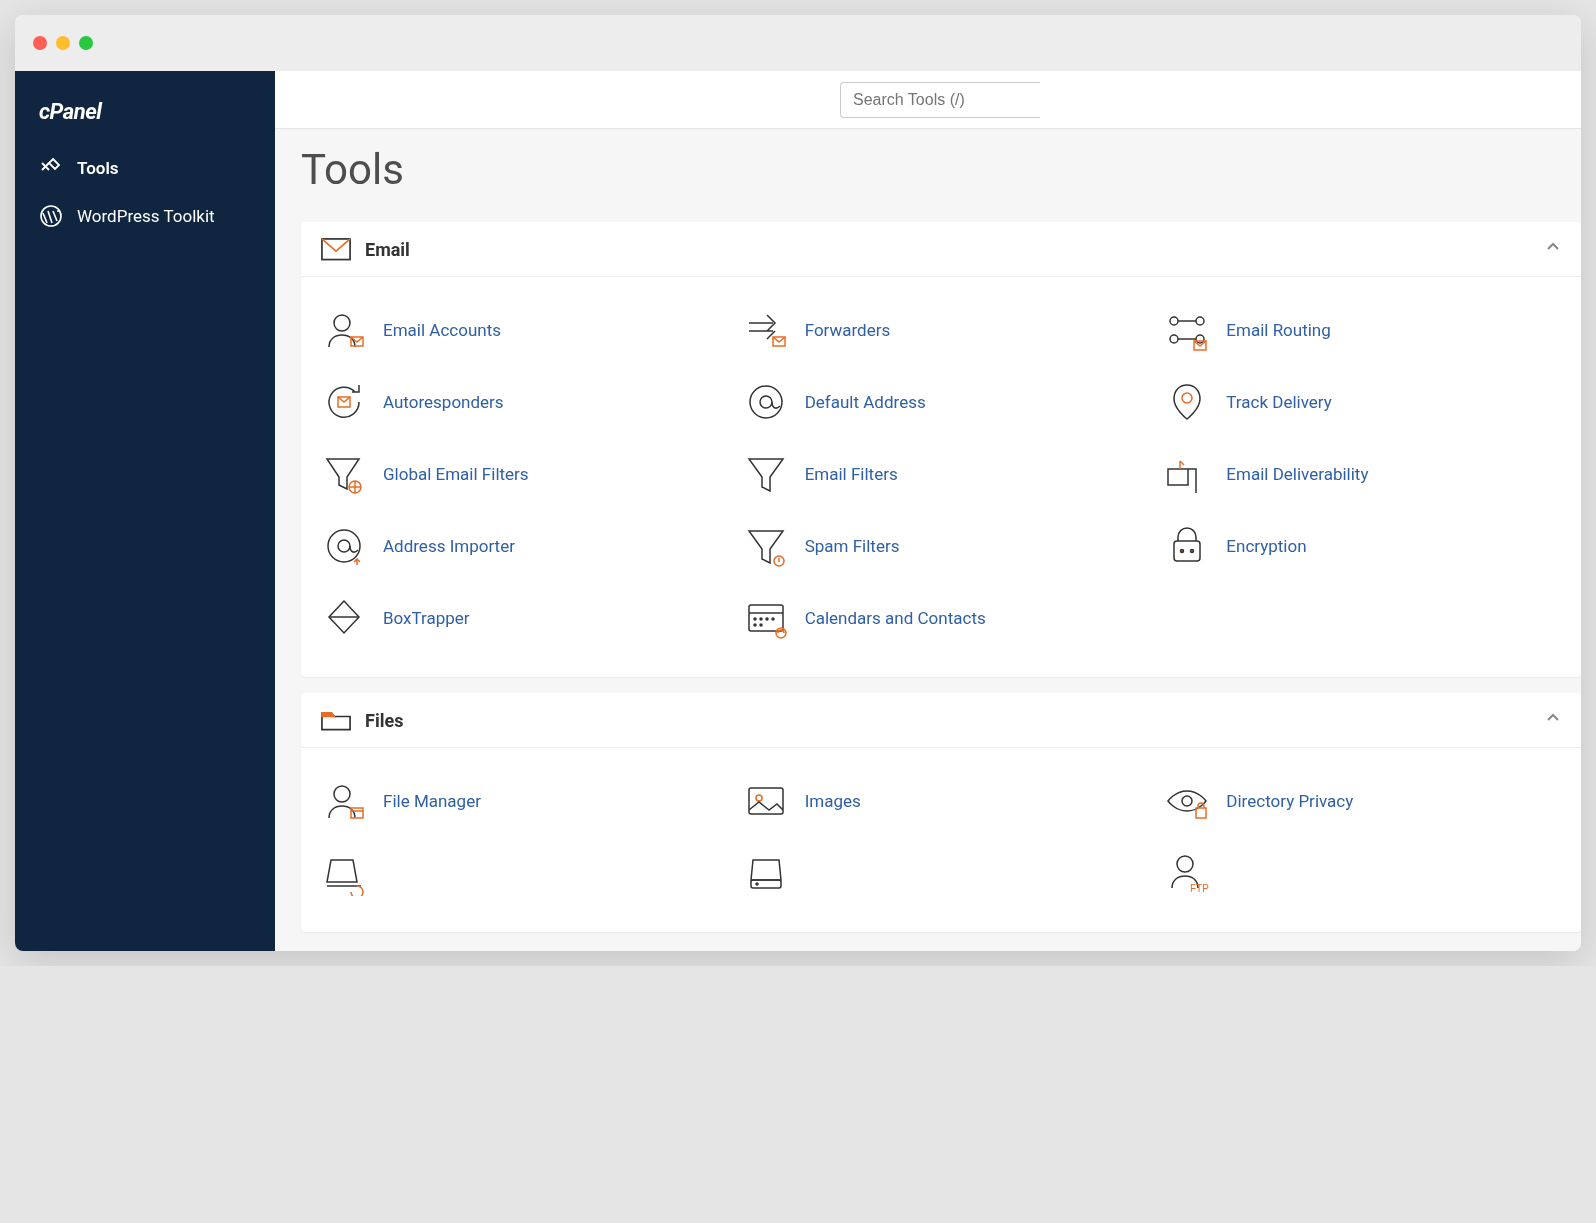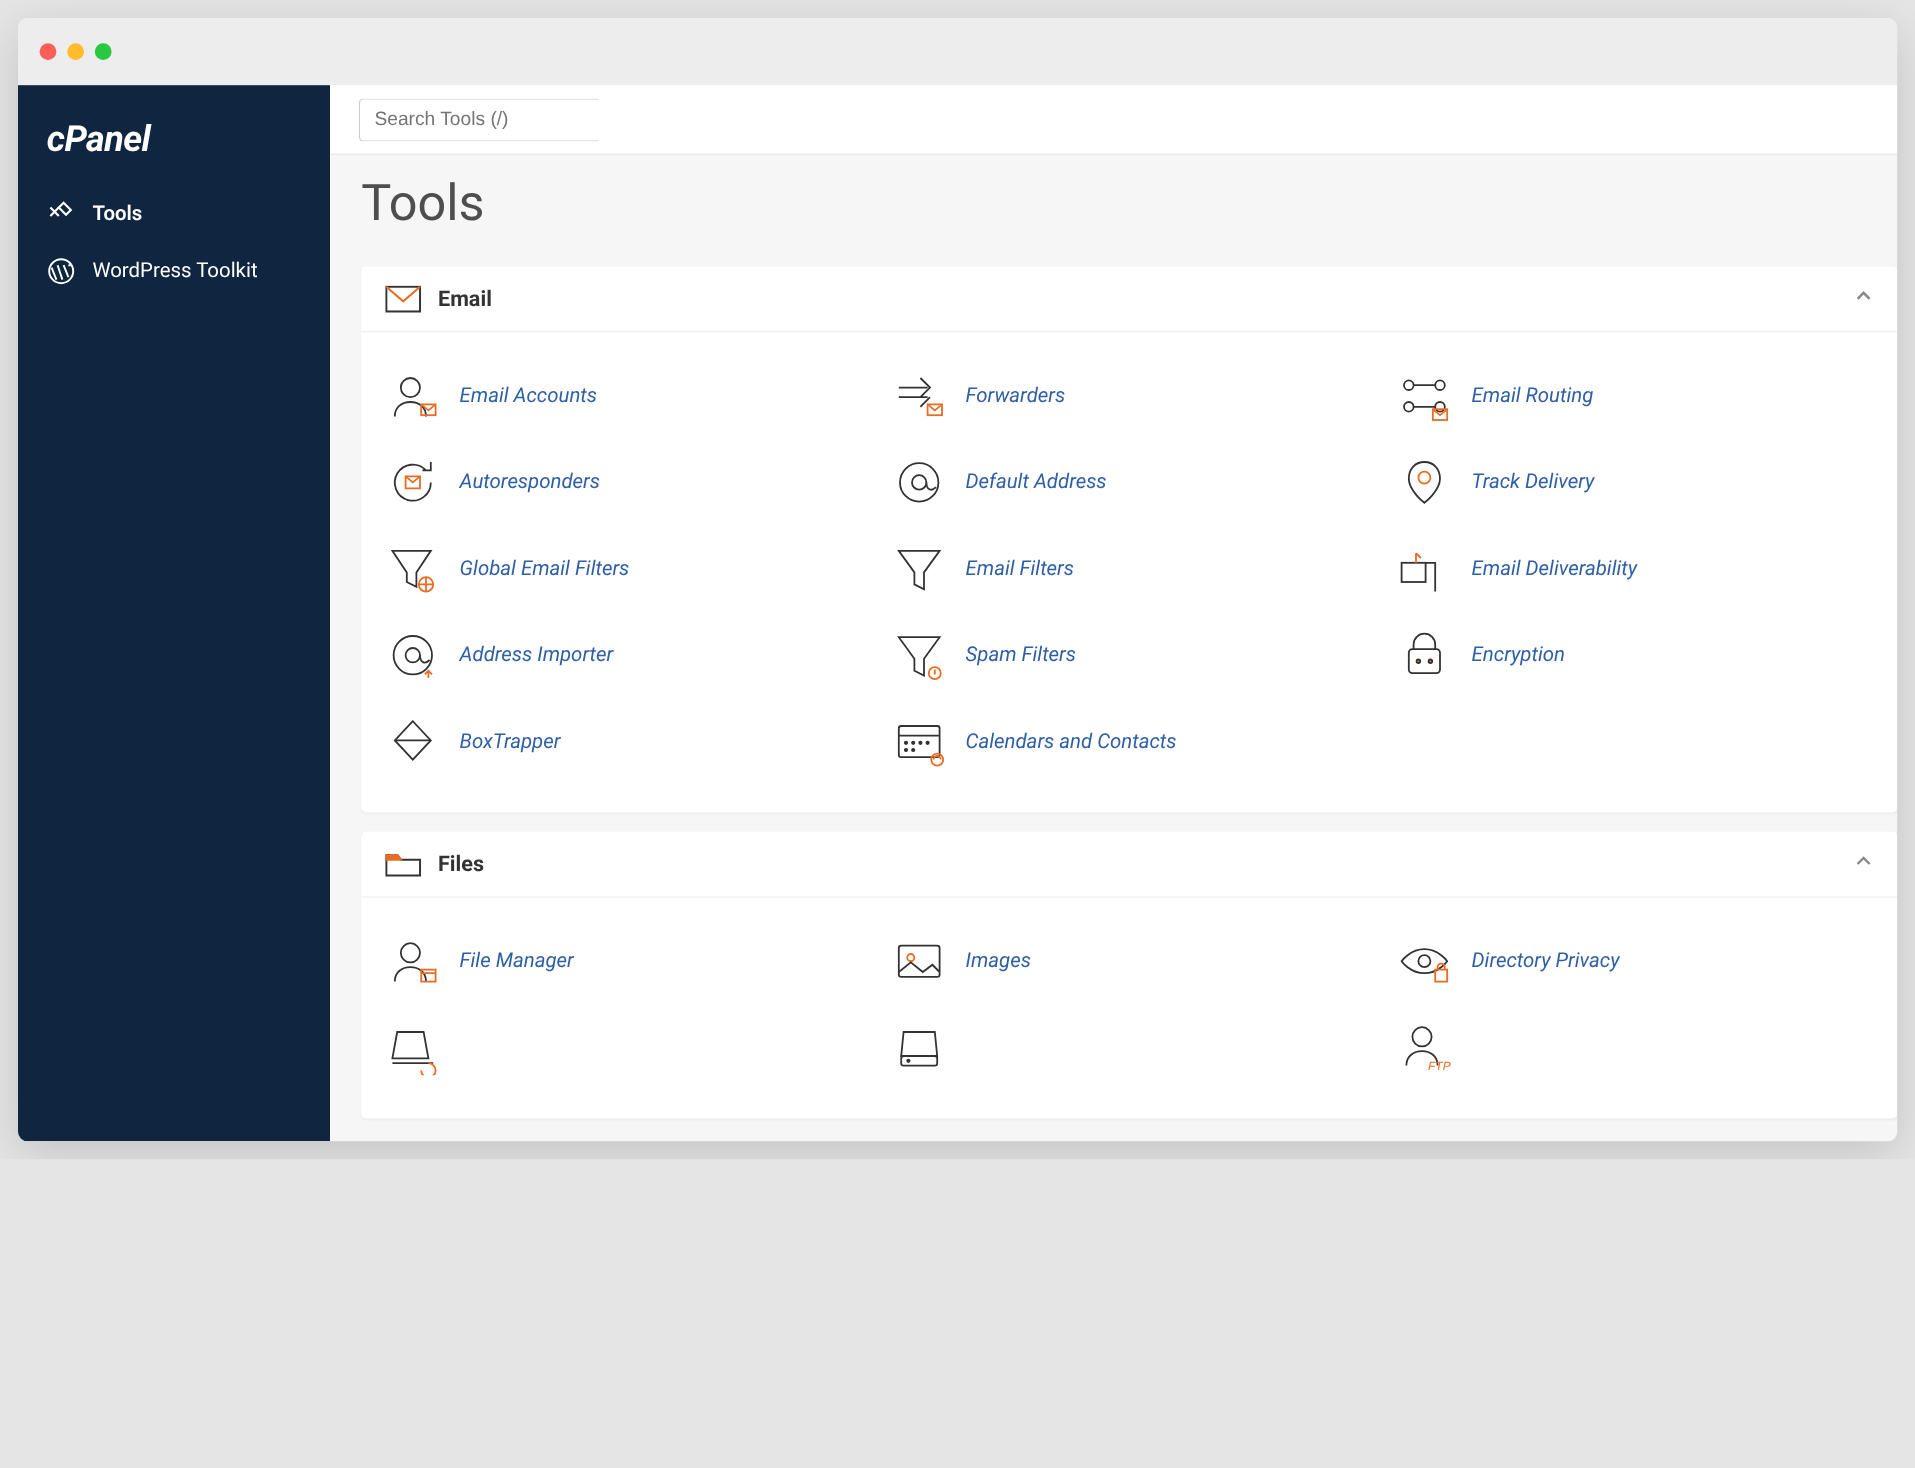--- a/index.html
+++ b/index.html
@@ -36,21 +36,21 @@
 .sidebar {
   width: 260px;
   background: #10253f;
   padding: 28px 0 0 0;
   flex-shrink: 0;
 }
 .logo {
   color: #fff;
   font-style: italic;
   font-weight: 700;
-  font-size: 30px;
+  font-size: 22px;
   padding: 0 24px 20px 24px;
   letter-spacing: -0.5px;
 }
 .sidebar-item {
   display: flex;
   align-items: center;
   gap: 14px;
   padding: 12px 24px;
   color: #fff;
   font-size: 17px;
@@ -66,21 +66,21 @@
 .main {
   flex: 1;
   background: #f6f6f6;
   display: flex;
   flex-direction: column;
 }
 .topbar {
   background: #fff;
   height: 58px;
   display: flex;
-  justify-content: flex-start;
+  justify-content: center;
   align-items: center;
   padding: 0 0 0 24px;
   border-bottom: 1px solid #e5e5e5;
 }
 .search-input {
   height: 36px;
   border: 1px solid #ccc;
   border-radius: 4px;
   padding: 0 12px;
   font-size: 16px;
@@ -123,21 +123,20 @@
   font-weight: bold;
 }
 .collapse-icon {
   color: #888;
 }
 .panel-body {
   display: grid;
   grid-template-columns: repeat(3, 1fr);
   padding: 18px 5px 24px 20px;
   gap: 2px 10px;
-  font-style: italic;
 }
 .tool-item {
   display: flex;
   align-items: center;
   gap: 16px;
   padding: 12px 0;
   cursor: pointer;
 }
 .tool-icon {
   width: 46px; height: 46px;

